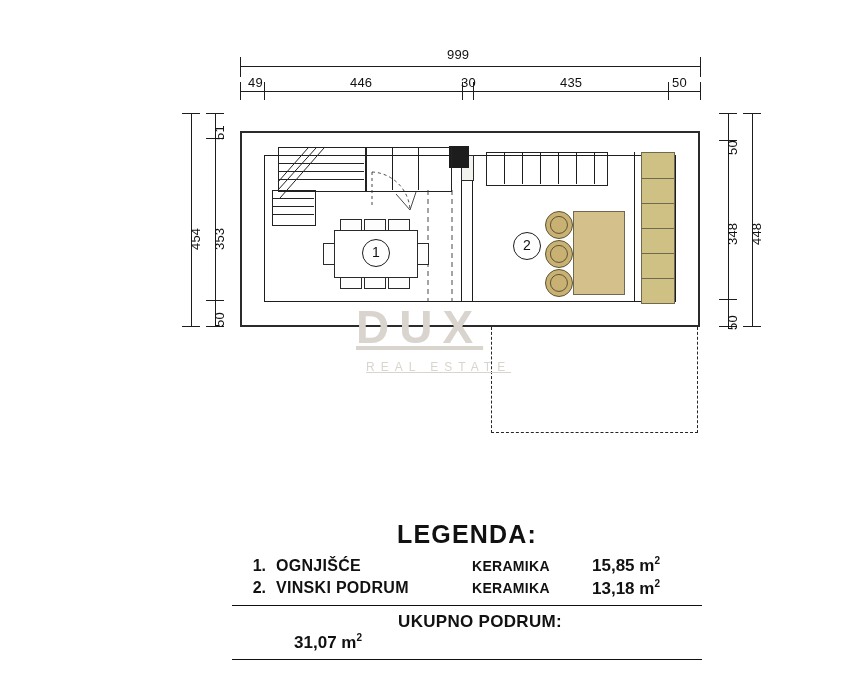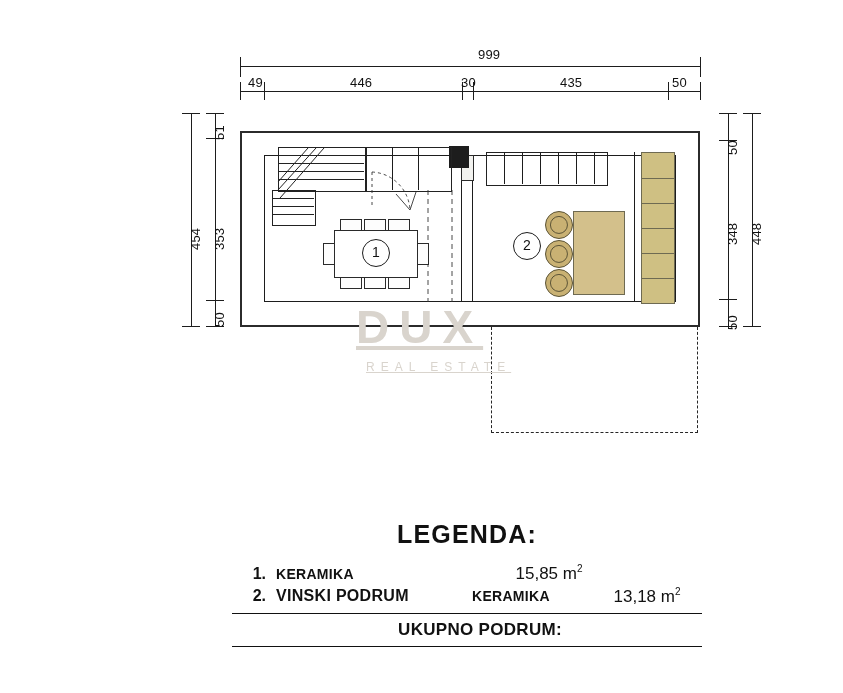--- a/index.html
+++ b/index.html
@@ -133,34 +133,34 @@
     position: absolute;
     left: 232px;
     top: 520px;
     width: 470px;
   }
   .legend-title {
     text-align: center;
     font-size: 25px;
     font-weight: bold;
     letter-spacing: 1.2px;
-    margin-bottom: 14px;
+    margin-bottom: 6px;
     color: #111;
   }
   .legend-row {
     display: flex;
     align-items: baseline;
     font-size: 16px;
     margin: 2px 0;
     color: #111;
   }
   .lg-idx { width: 34px; text-align: right; padding-right: 10px; font-weight: bold; }
   .lg-name { width: 196px; font-weight: bold; letter-spacing: .3px; }
   .lg-mat { width: 120px; font-size: 14px; font-weight: bold; letter-spacing: .3px; }
-  .lg-area { flex: 1; text-align: center; font-size: 17px; font-weight: normal; }
+  .lg-area { flex: 1; text-align: left; font-size: 17px; font-weight: bold; }
   .lg-area sup { font-size: 10px; }
   .legend-sep {
     border-top: 1.6px solid #111;
     margin: 7px 0 6px 0;
   }
   .legend-total {
     display: flex;
     font-size: 17px;
     font-weight: bold;
     color: #111;
@@ -175,21 +175,21 @@
   }
 </style>
 </head>
 <body>
 
 <div id="canvas">
 
   <div class="ln hline" style="left:240px; top:66px; width:460px;"></div>
   <div class="ln vline" style="left:240px; top:57px; height:20px;"></div>
   <div class="ln vline" style="left:700px; top:57px; height:20px;"></div>
-  <div class="dimtxt" style="left:478px; top:47px;">999</div>
+  <div class="dimtxt" style="left:447px; top:47px;">999</div>
 
   <div class="ln hline" style="left:240px; top:91px; width:460px;"></div>
   <div class="ln vline" style="left:240px; top:82px; height:18px;"></div>
   <div class="ln vline" style="left:264px; top:82px; height:18px;"></div>
   <div class="ln vline" style="left:462px; top:82px; height:18px;"></div>
   <div class="ln vline" style="left:473px; top:82px; height:18px;"></div>
   <div class="ln vline" style="left:668px; top:82px; height:18px;"></div>
   <div class="ln vline" style="left:700px; top:82px; height:18px;"></div>
 
   <div class="dimtxt" style="left:248px; top:75px;">49</div>
@@ -317,33 +317,35 @@
   <div class="dashed" style="left:491px; top:327px; width:205px; height:105px;"></div>
 
   <div class="wm wm-main" style="left:356px; top:300px;">DUX</div>
   <div class="wm wm-sub" style="left:366px; top:360px;">REAL ESTATE</div>
 
   <div id="legend">
     <div class="legend-title">LEGENDA:</div>
 
     <div class="legend-row">
       <div class="lg-idx">1.</div>
+      <div class="lg-name">OGNJIŠĆE</div>
       <div class="lg-mat">KERAMIKA</div>
       <div class="lg-area"><span>15,85 m</span><sup>2</sup></div>
     </div>
 
     <div class="legend-row">
       <div class="lg-idx">2.</div>
       <div class="lg-name">VINSKI PODRUM</div>
       <div class="lg-mat">KERAMIKA</div>
       <div class="lg-area"><span>13,18 m</span><sup>2</sup></div>
     </div>
 
     <div class="legend-sep"></div>
 
     <div class="legend-total">
       <div class="lt-label">UKUPNO PODRUM:</div>
+      <div class="lt-val"><span>31,07 m</span><sup>2</sup></div>
     </div>
 
     <div class="legend-bottom"></div>
   </div>
 
 </div>
 
 </body></html>

